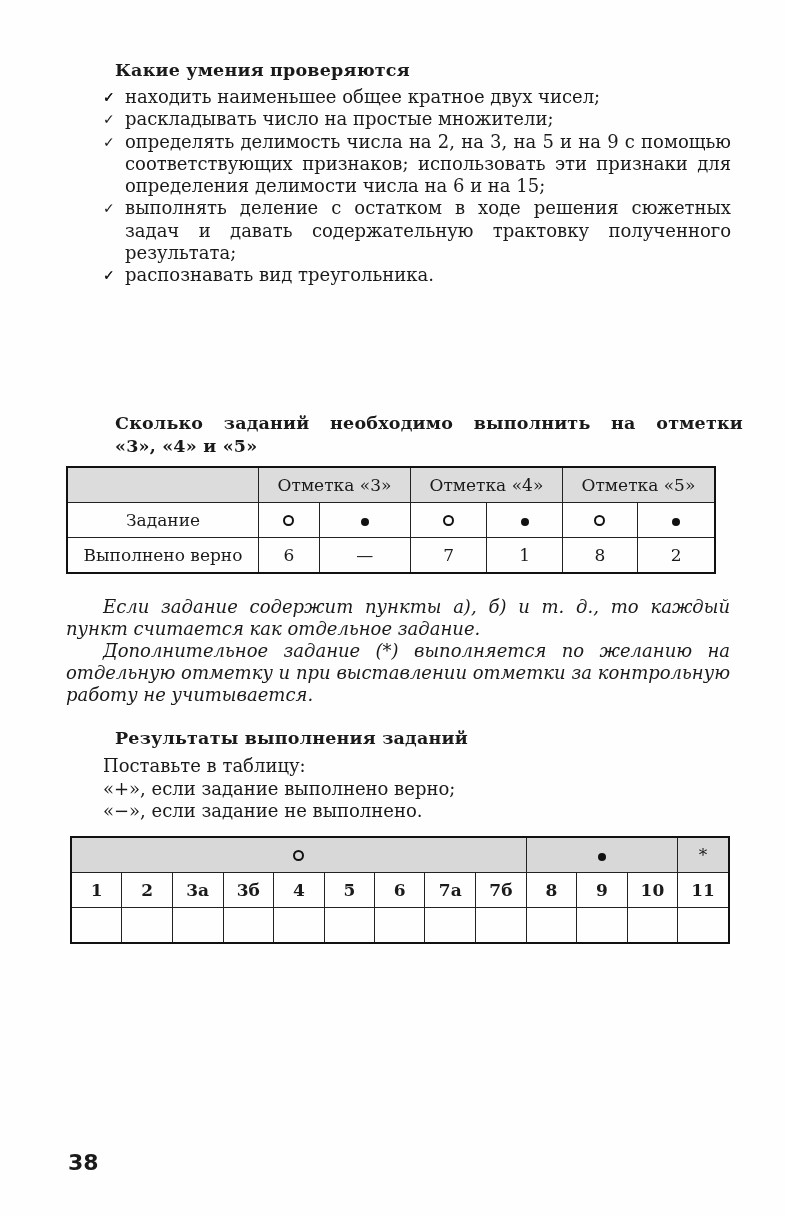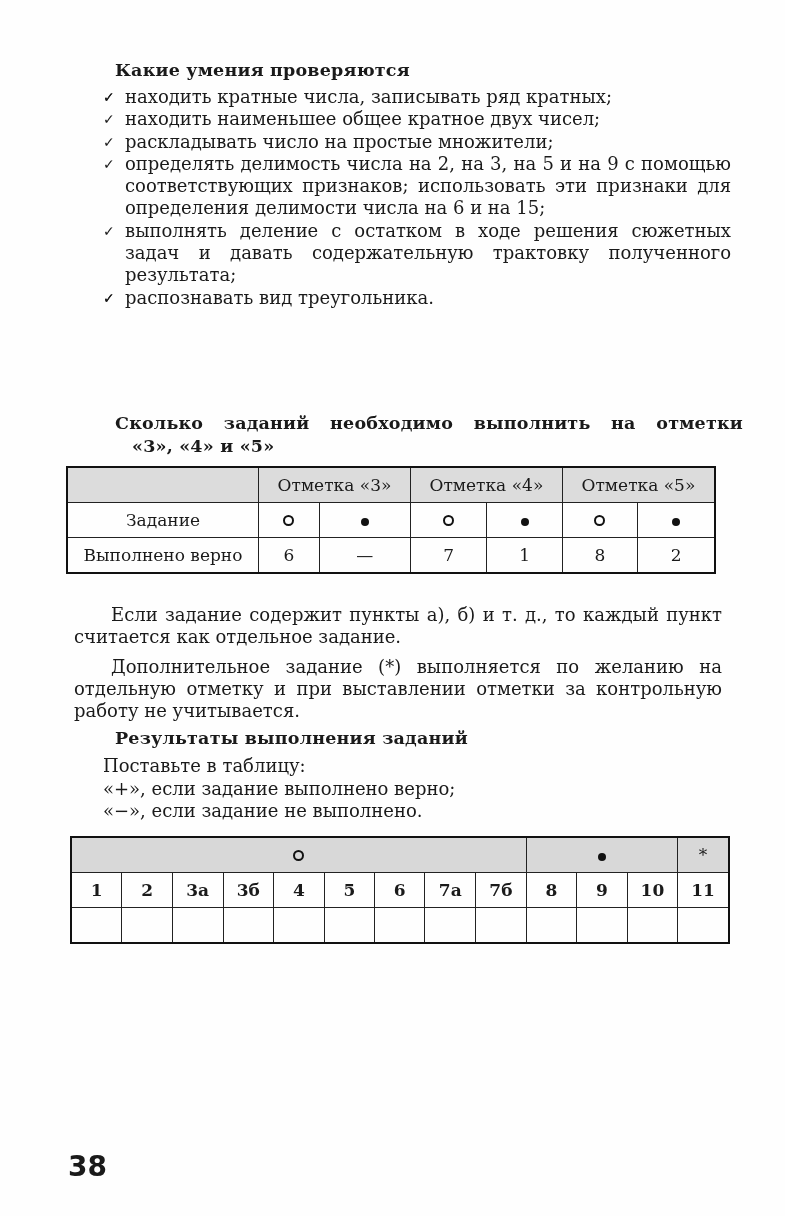--- a/index.html
+++ b/index.html
@@ -19,41 +19,41 @@
   table.t1 td { border: 1.5px solid #222; font-size: 17px; height: 34px; text-align: center; padding: 0; }
   table.t1 td.rowlabel { text-align: center; width: 190px; }
   table.t1 tr.hdr td { background: #dcdcdc; height: 34px; }
   table.t2 { left: 70px; top: 836px; width: 660px; border: 2px solid #111; }
   table.t2 td { border: 1.5px solid #222; text-align: center; font-size: 17px; padding: 0; width: 50px; }
   table.t2 tr.hdr td { background: #d8d8d8; height: 34px; }
   table.t2 tr.num td { height: 34px; font-weight: bold; }
   table.t2 tr.blank td { height: 34px; }
   .dot-open { display: inline-block; width: 7px; height: 7px; border: 2px solid #111; border-radius: 50%; }
   .dot-fill { display: inline-block; width: 8px; height: 8px; background: #111; border-radius: 50%; }
-  .pnum { font-family: "DejaVu Sans", sans-serif; font-weight: bold; font-size: 28px; left: 68px; top: 1150px; }
-  p.par { margin: 8px; text-indent: 37px; text-align: justify; }
+  .pnum { font-family: "DejaVu Sans", sans-serif; font-weight: bold; font-size: 22px; left: 68px; top: 1150px; }
+  p.par { margin: 0; text-indent: 37px; text-align: justify; font-style: italic; }
 </style>
 </head>
 <body>
 
 <div class="abs h" style="left:103px; top:60px;">Какие умения проверяются</div>
 
 <ul class="checks">
   <li><span class="ck">✓</span></li>
-  <li><span class="ck">✓</span><span>находить кратные числа, записывать ряд кратных;</span></li>
+  <li><span class="ck">✓</span></li>
   <li><span class="ck">✓</span><span>находить наименьшее общее кратное двух чисел;</span></li>
   <li><span class="ck">✓</span><span>раскладывать число на простые множители;</span></li>
   <li><span class="ck">✓</span><span>определять делимость числа на 2, на 3, на 5 и на 9 с помощью соответствующих признаков; использовать эти признаки для определения делимости числа на 6 и на 15;</span></li>
   <li><span class="ck">✓</span><span>выполнять деление с остатком в ходе решения сюжетных задач и давать содержательную трактовку полученного результата;</span></li>
   <li><span class="ck">✓</span></li>
   <li><span class="ck">✓</span><span>распознавать вид треугольника.</span></li>
 </ul>
 
 <div class="abs h" style="left:103px; top:413px; width:628px; text-align:justify; text-align-last:justify;">Сколько заданий необходимо выполнить на отметки</div>
-<div class="abs h" style="left:120px; top:436px;text-align:right;">«3», «4» и «5»</div>
+<div class="abs h" style="left:103px; top:436px;text-align:right;">«3», «4» и «5»</div>
 
 <table class="t1">
   <tbody>
       <tr class="hdr">
     <td class="rowlabel"></td>
     <td colspan="2">Отметка «3»</td>
     <td colspan="2">Отметка «4»</td>
     <td colspan="2">Отметка «5»</td>
   </tr>
   <tr>

